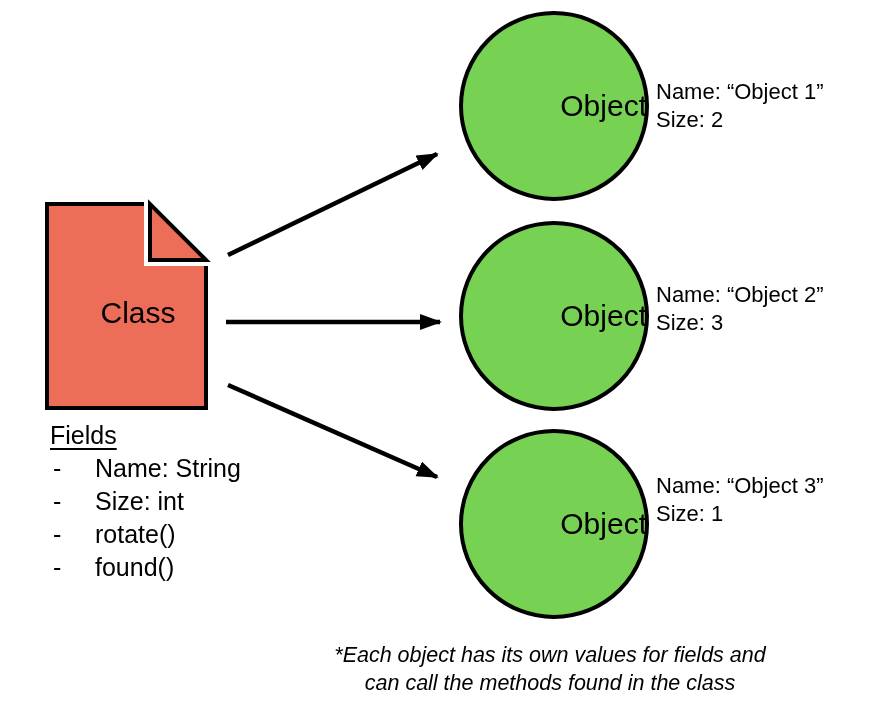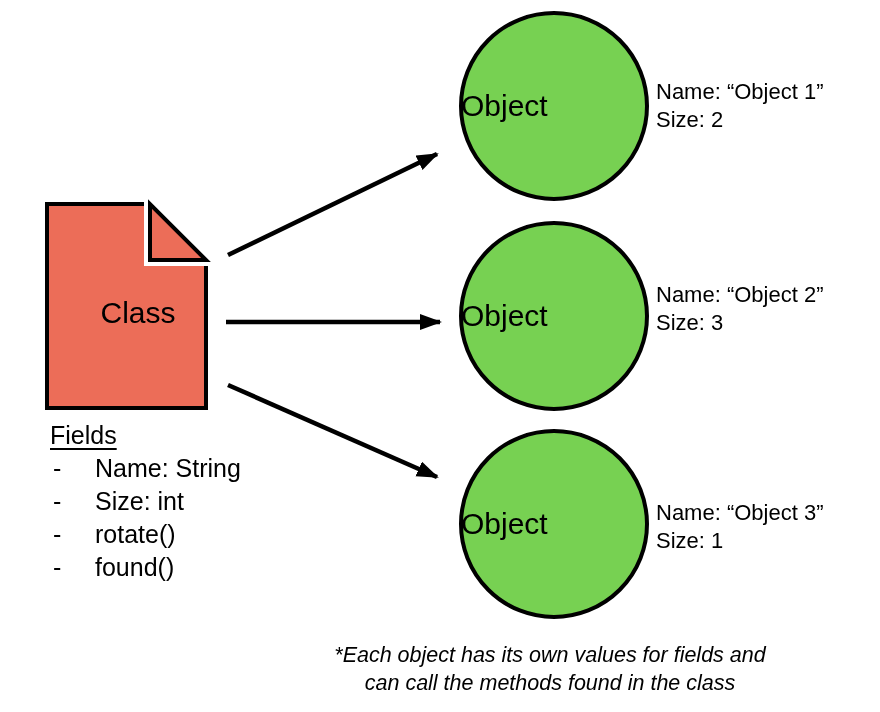--- a/index.html
+++ b/index.html
@@ -46,37 +46,37 @@
     top: 296px;
     width: 160px;
     text-align: center;
     font-size: 30px;
     line-height: 34px;
   }
   .object-label {
     position: absolute;
     left: 461px;
     width: 186px;
-    text-align: left;
+    text-align: right;
     font-size: 30px;
     line-height: 34px;
   }
   .object-label.o1 { top: 89px; }
   .object-label.o2 { top: 299px; }
   .object-label.o3 { top: 507px; }
   .annotation {
     position: absolute;
     left: 656px;
     font-size: 22px;
     line-height: 28px;
     white-space: nowrap;
   }
   .annotation.a1 { top: 78px; }
   .annotation.a2 { top: 281px; }
-  .annotation.a3 { top: 499px; }
+  .annotation.a3 { top: 472px; }
   .details {
     position: absolute;
     left: 8px;
     top: 419px;
     width: 270px;
     font-size: 25px;
     line-height: 33px;
     margin-left: 42px;
   }
   .details .heading {

